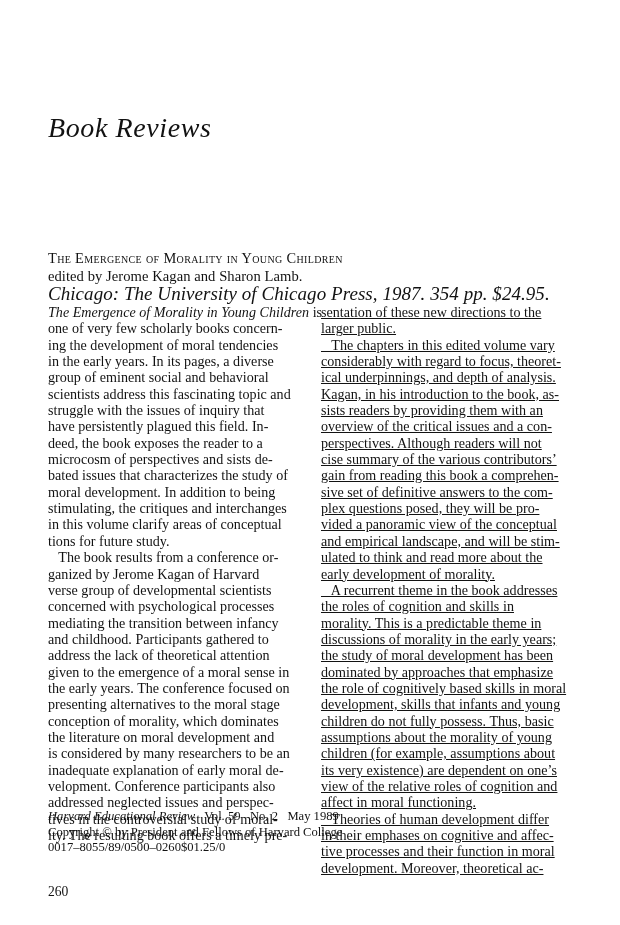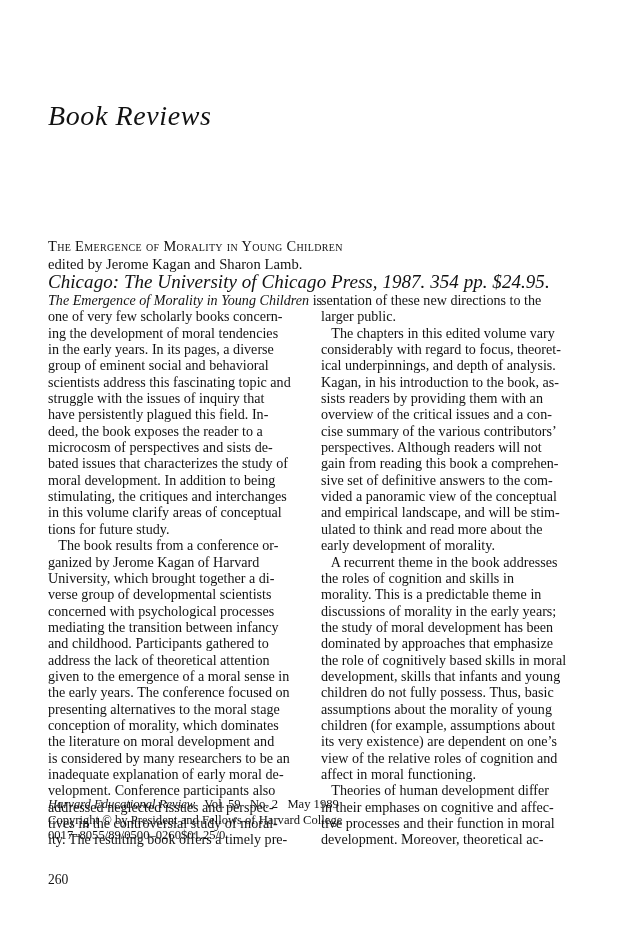--- a/index.html
+++ b/index.html
@@ -11,21 +11,21 @@
     width: 620px;
     height: 925px;
     position: relative;
     font-family: "Liberation Serif", "DejaVu Serif", serif;
     color: #121212;
     overflow: hidden;
   }
 
   .page {
     position: absolute;
-    left: 0; top: 0;
+    left: 0; top: 12px;
     width: 620px;
     height: 689px;
   }
 
   
   #page-title {
     position: absolute;
     left: 48px;
     top: 100px;
     font-style: italic;
@@ -70,21 +70,21 @@
     top: 292px;
     width: 466px;
     height: 490px;
   }
   .col {
     position: absolute;
     top: 0;
     width: 193px;
   }
   .col-left  { left: 0; }
-  .col-right { left: 273px; }
+  .col-right { left: 273px; text-decoration: underline; }
 
   .para { margin: 0; }
   .line {
     display: block;
     font-size: 14.1px;
     line-height: 16.35px;
     white-space: pre;
     text-align: justify;
     text-align-last: justify;
     letter-spacing: 0.01px;
@@ -152,21 +152,20 @@
           <span class="line">microcosm of perspectives and sists de-</span>
           <span class="line">bated issues that characterizes the study of</span>
           <span class="line">moral development. In addition to being</span>
           <span class="line">stimulating, the critiques and interchanges</span>
           <span class="line">in this volume clarify areas of conceptual</span>
           <span class="line flush">tions for future study.</span>
         </div>
         <div class="para">
           <span class="line">   The book results from a conference or-</span>
           <span class="line">ganized by Jerome Kagan of Harvard</span>
-          <span class="line">University, which brought together a di-</span>
           <span class="line">verse group of developmental scientists</span>
           <span class="line">concerned with psychological processes</span>
           <span class="line">mediating the transition between infancy</span>
           <span class="line">and childhood. Participants gathered to</span>
           <span class="line">address the lack of theoretical attention</span>
           <span class="line">given to the emergence of a moral sense in</span>
           <span class="line">the early years. The conference focused on</span>
           <span class="line">presenting alternatives to the moral stage</span>
           <span class="line">conception of morality, which dominates</span>
           <span class="line">the literature on moral development and</span>
@@ -183,24 +182,25 @@
           <span class="line">sentation of these new directions to the</span>
           <span class="line flush">larger public.</span>
         </div>
         <div class="para">
           <span class="line">   The chapters in this edited volume vary</span>
           <span class="line">considerably with regard to focus, theoret-</span>
           <span class="line">ical underpinnings, and depth of analysis.</span>
           <span class="line">Kagan, in his introduction to the book, as-</span>
           <span class="line">sists readers by providing them with an</span>
           <span class="line">overview of the critical issues and a con-</span>
+          <span class="line">perspectives. Although readers will not</span>
           <span class="line">cise summary of the various contributors’</span>
-          <span class="line">perspectives. Although readers will not</span>
           <span class="line">gain from reading this book a comprehen-</span>
           <span class="line">sive set of definitive answers to the com-</span>
+          <span class="line">plex questions posed, they will be pro-</span>
           <span class="line">vided a panoramic view of the conceptual</span>
           <span class="line">and empirical landscape, and will be stim-</span>
           <span class="line">ulated to think and read more about the</span>
           <span class="line flush">early development of morality.</span>
         </div>
         <div class="para">
           <span class="line">   A recurrent theme in the book addresses</span>
           <span class="line">the roles of cognition and skills in</span>
           <span class="line">morality. This is a predictable theme in</span>
           <span class="line">discussions of morality in the early years;</span>

